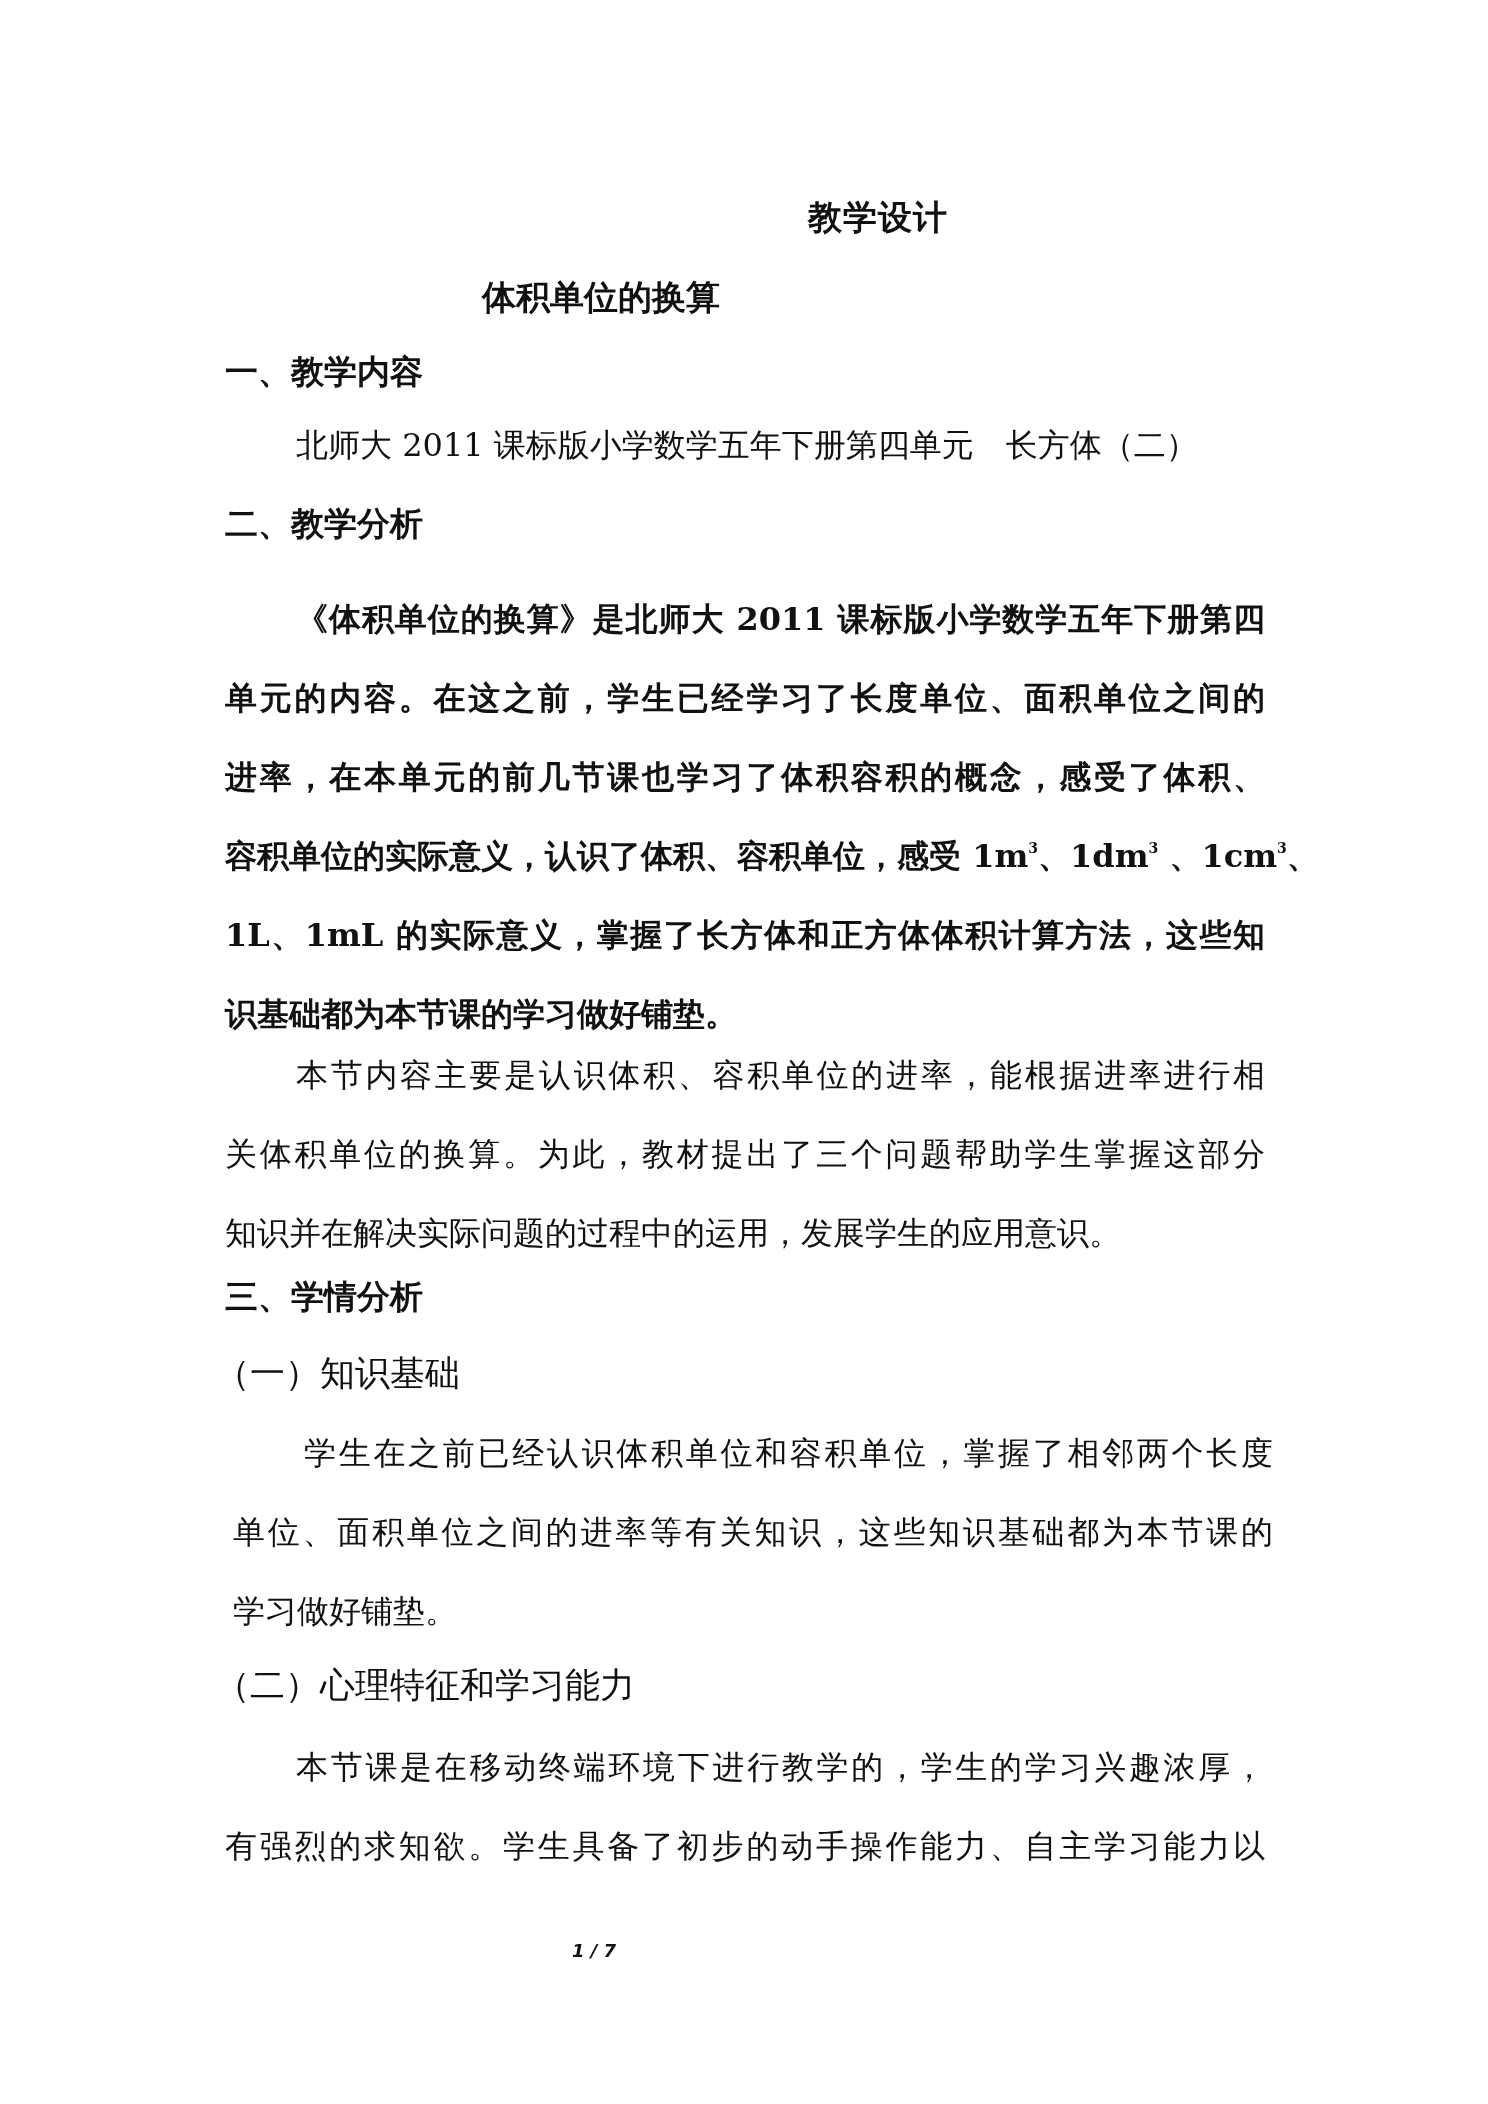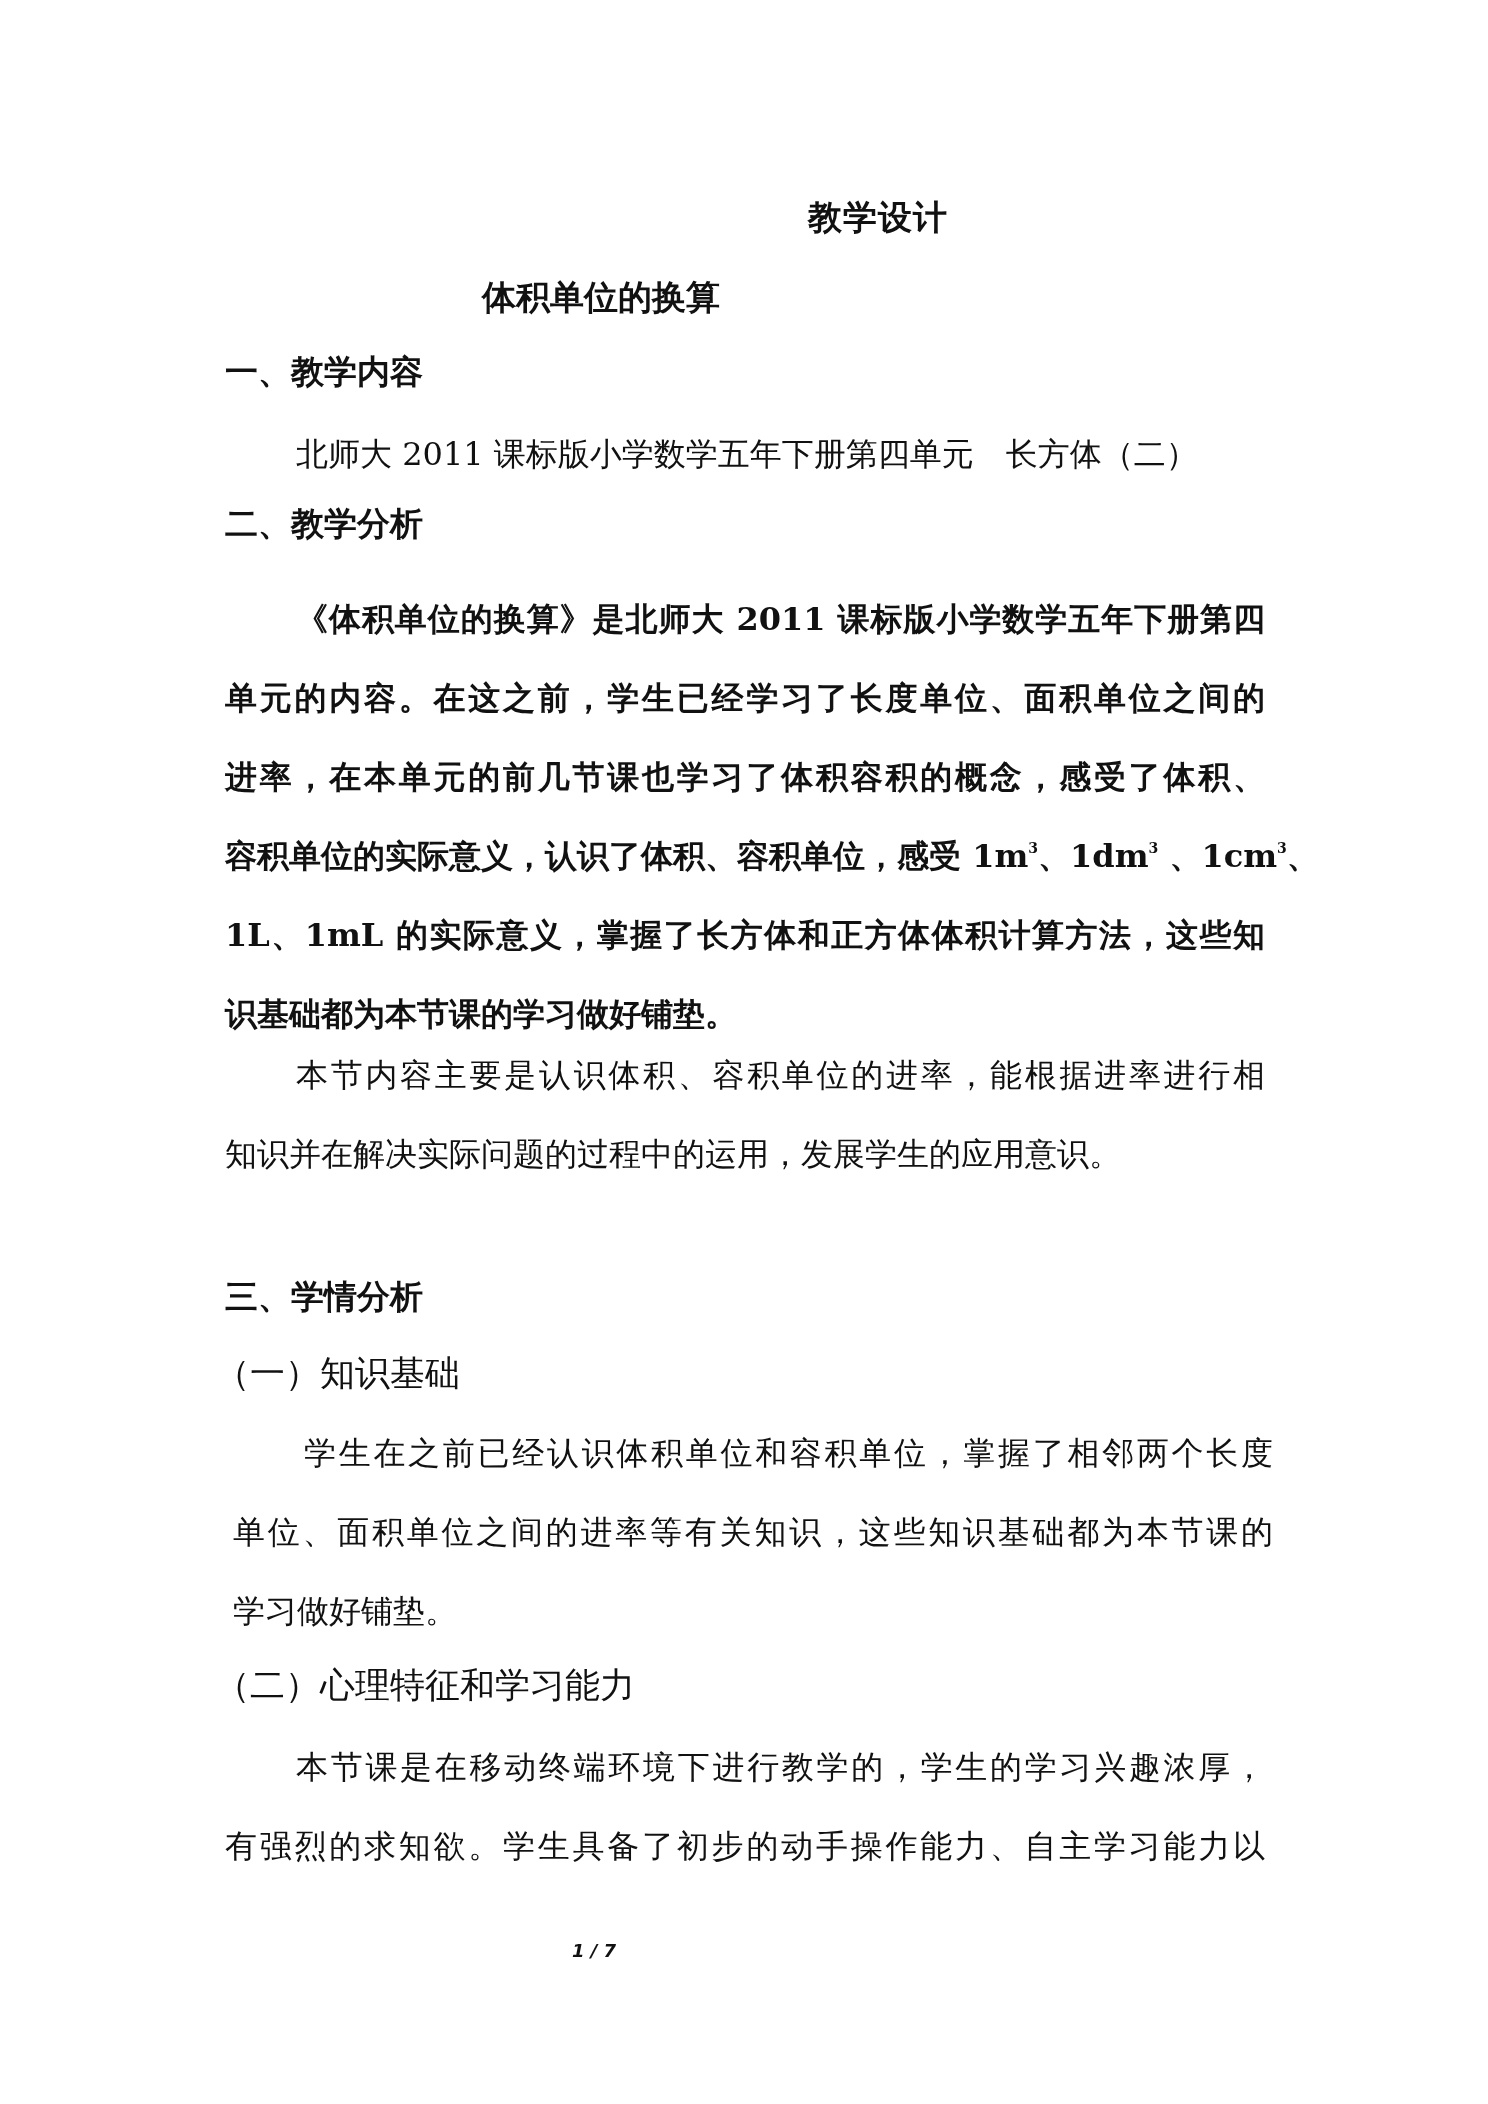--- a/index.html
+++ b/index.html
@@ -91,35 +91,36 @@
 </head>
 <body>
 
 <div class="page">
 
   <div class="doc-type">教学设计</div>
 
   <div class="doc-title">体积单位的换算</div>
 
   <div class="h1" style="top:350px;">一、教学内容</div>
-  <div class="single" style="top:424px;margin-top:9px;">北师大 2011 课标版小学数学五年下册第四单元　长方体（二）</div>
+  <div class="single" style="top:424px;">北师大 2011 课标版小学数学五年下册第四单元　长方体（二）</div>
 
   <div class="h1" style="top:502px;">二、教学分析</div>
 
   <div class="para" style="top:580px; text-indent:0;font-weight:bold;">
     <span class="line" style="padding-left:71px;">《体积单位的换算》是北师大 2011 课标版小学数学五年下册第四</span>
     <span class="line">单元的内容。在这之前，学生已经学习了长度单位、面积单位之间的</span>
     <span class="line">进率，在本单元的前几节课也学习了体积容积的概念，感受了体积、</span>
     <span class="line">容积单位的实际意义，认识了体积、容积单位，感受 1m<sup>3</sup>、1dm<sup>3</sup> 、1cm<sup>3</sup>、</span>
     <span class="line">1L、1mL 的实际意义，掌握了长方体和正方体体积计算方法，这些知</span>
     <span class="line last">识基础都为本节课的学习做好铺垫。</span>
   </div>
 
   <div class="para" style="top:1036px; text-indent:0;">
     <span class="line" style="padding-left:71px;">本节内容主要是认识体积、容积单位的进率，能根据进率进行相</span>
+    <span class="line">关体积单位的换算。为此，教材提出了三个问题帮助学生掌握这部分</span>
     <span class="line last">知识并在解决实际问题的过程中的运用，发展学生的应用意识。</span>
   </div>
 
   <div class="h1" style="top:1275px;">三、学情分析</div>
 
   <div class="h2" style="top:1350px; left:215px;">（一）知识基础</div>
 
   <div class="para" style="top:1414px; text-indent:0;margin-left:8px;">
     <span class="line" style="padding-left:71px;">学生在之前已经认识体积单位和容积单位，掌握了相邻两个长度</span>
     <span class="line">单位、面积单位之间的进率等有关知识，这些知识基础都为本节课的</span>

